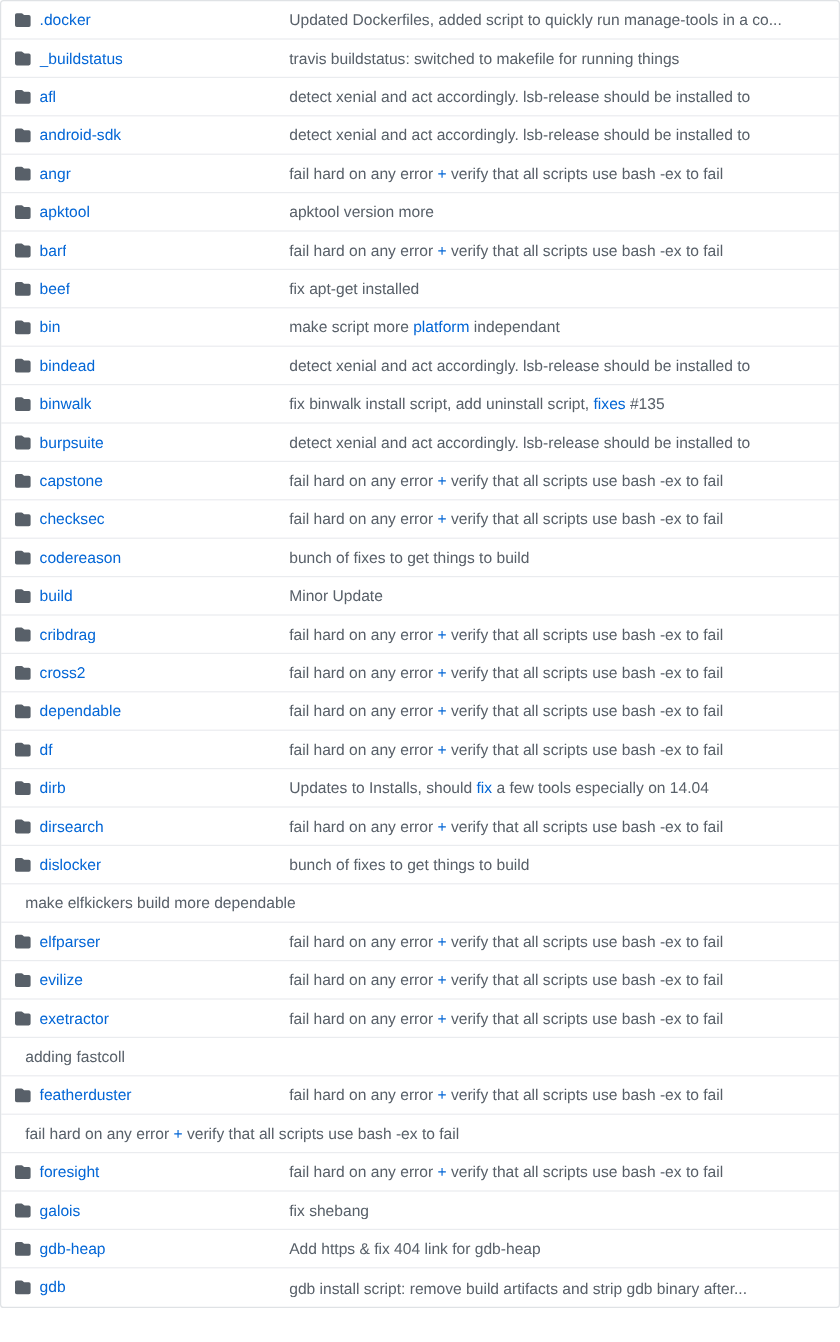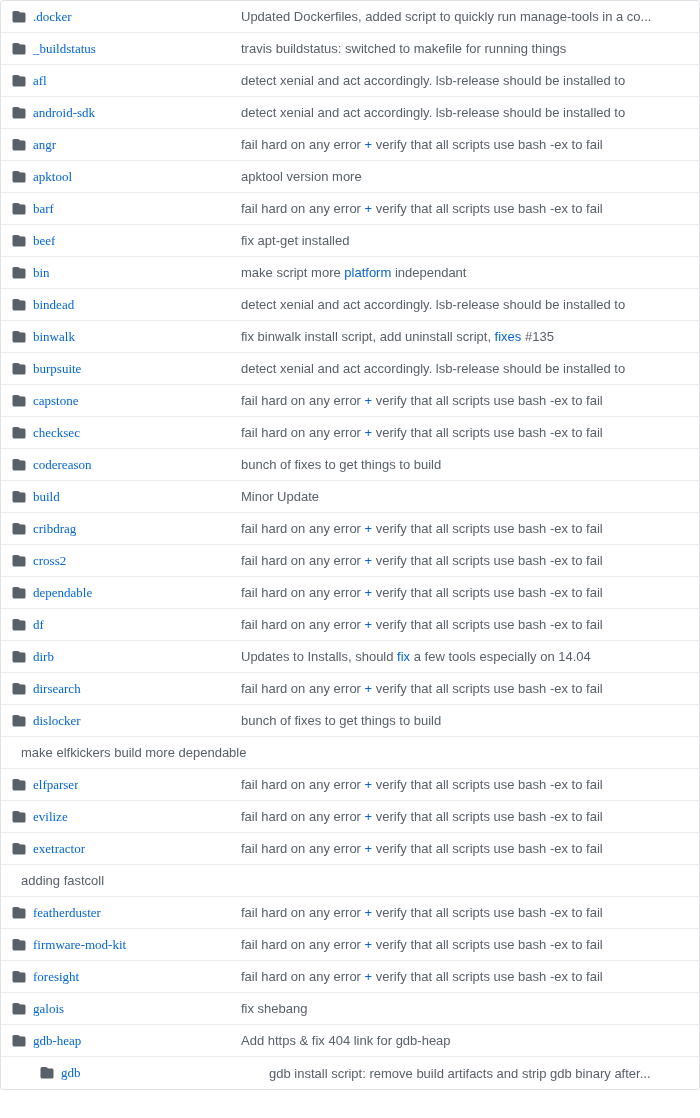--- a/index.html
+++ b/index.html
@@ -21,29 +21,27 @@
     }
     .file-row {
       display: flex;
       align-items: center;
       padding: 6px 10px;
       border-bottom: 1px solid #eaecef;
       min-height: 32px;
     }
     .file-row:last-child {
       border-bottom: none;
-      margin-left: 28px;
     }
     .file-name-cell {
       display: flex;
-      align-items: flex-end;
+      align-items: flex-start;
       width: 220px;
       min-width: 220px;
       flex-shrink: 0;
-      font-family: Liberation Serif, serif;
     }
     .folder-icon {
       display: inline-block;
       width: 16px;
       height: 16px;
       margin-right: 6px;
       flex-shrink: 0;
     }
     .folder-icon svg {
       width: 16px;
@@ -317,26 +315,20 @@
     <div class="file-row">
       <div class="file-name-cell">
         <span class="folder-icon"><svg viewBox="0 0 16 16" fill="#586069" xmlns="http://www.w3.org/2000/svg">
       <path d="M1.5 3.5A1.5 1.5 0 013 2h3.879a1.5 1.5 0 011.06.44l.621.62A1.5 1.5 0 009.62 3.5H13A1.5 1.5 0 0114.5 5v7A1.5 1.5 0 0113 13.5H3A1.5 1.5 0 011.5 12V3.5z"></path>
     </svg></span>
         <a class="file-name-link" href="#">featherduster</a>
       </div>
       <div class="commit-message-cell">fail hard on any error <a class="commit-link" href="#">+</a> verify that all scripts use bash -ex to fail</div>
     </div>
     <div class="file-row">
-      <div class="file-name-cell">
-        <span class="folder-icon"><svg viewBox="0 0 16 16" fill="#586069" xmlns="http://www.w3.org/2000/svg">
-      <path d="M1.5 3.5A1.5 1.5 0 013 2h3.879a1.5 1.5 0 011.06.44l.621.62A1.5 1.5 0 009.62 3.5H13A1.5 1.5 0 0114.5 5v7A1.5 1.5 0 0113 13.5H3A1.5 1.5 0 011.5 12V3.5z"></path>
-    </svg></span>
-        <a class="file-name-link" href="#">firmware-mod-kit</a>
-      </div>
       <div class="commit-message-cell">fail hard on any error <a class="commit-link" href="#">+</a> verify that all scripts use bash -ex to fail</div>
     </div>
     <div class="file-row">
       <div class="file-name-cell">
         <span class="folder-icon"><svg viewBox="0 0 16 16" fill="#586069" xmlns="http://www.w3.org/2000/svg">
       <path d="M1.5 3.5A1.5 1.5 0 013 2h3.879a1.5 1.5 0 011.06.44l.621.62A1.5 1.5 0 009.62 3.5H13A1.5 1.5 0 0114.5 5v7A1.5 1.5 0 0113 13.5H3A1.5 1.5 0 011.5 12V3.5z"></path>
     </svg></span>
         <a class="file-name-link" href="#">foresight</a>
       </div>
       <div class="commit-message-cell">fail hard on any error <a class="commit-link" href="#">+</a> verify that all scripts use bash -ex to fail</div>

